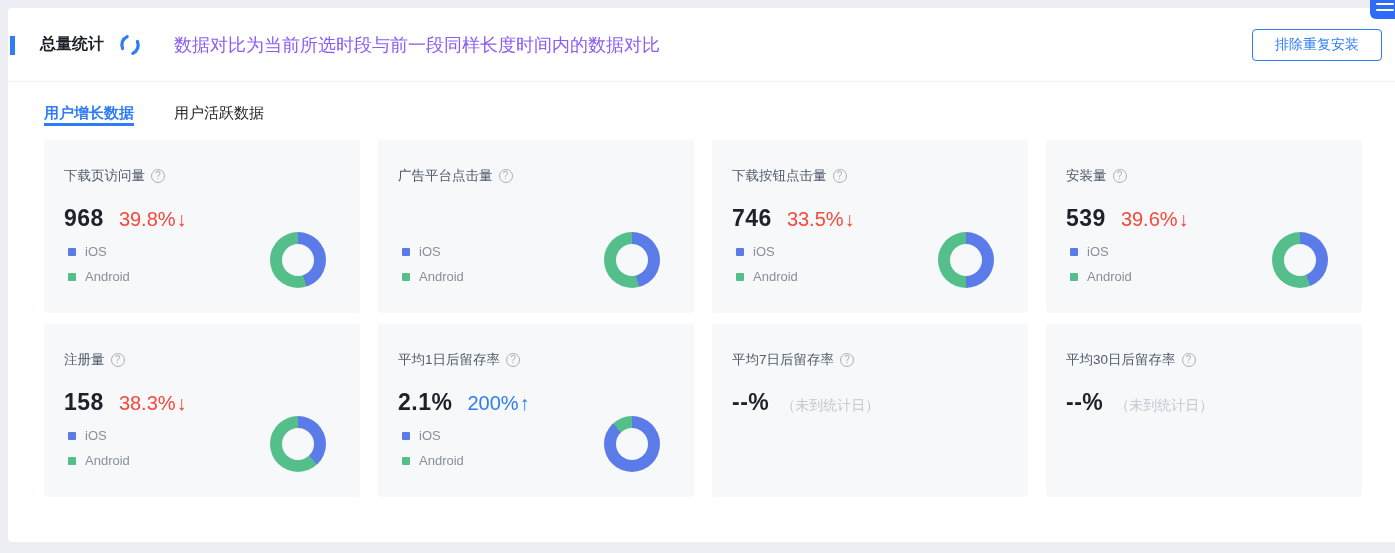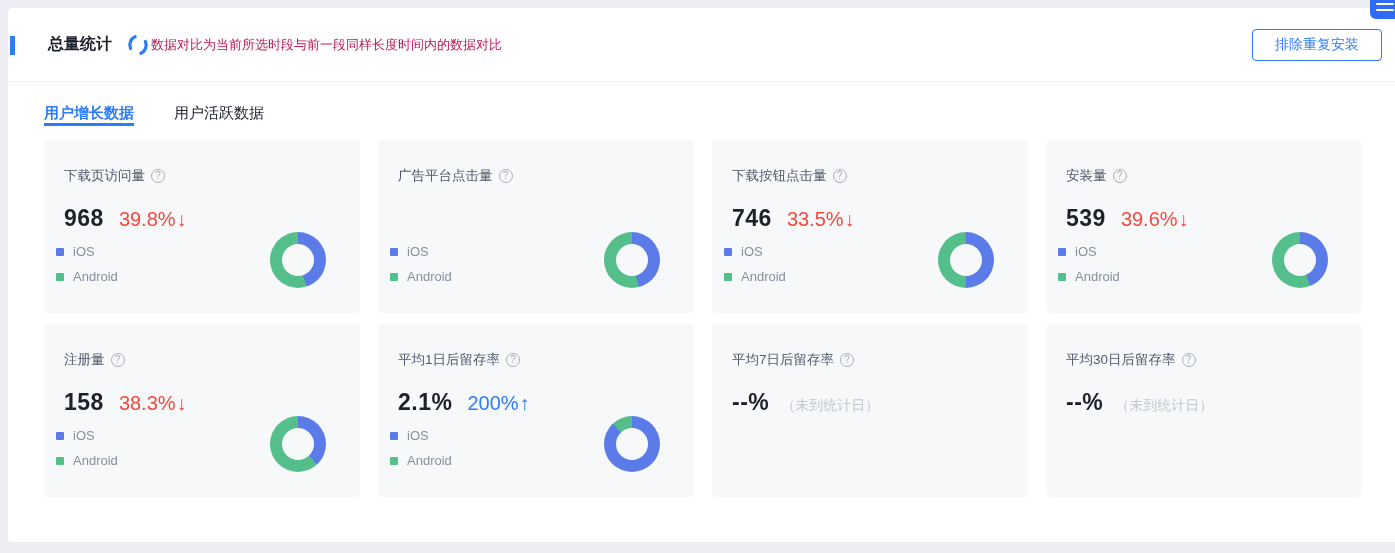--- a/index.html
+++ b/index.html
@@ -8,23 +8,23 @@
     background:#eceef3; position:relative; }
 
   .panel { position:absolute; left:8px; top:8px; width:1391px; height:534px;
     background:#ffffff; border-radius:4px; }
 
   
   .hdr { position:relative; height:74px; display:flex; align-items:center;
     border-bottom:1px solid #eef0f3; padding-right:17px; }
   .accent-bar { position:absolute; left:2px; top:28px; width:5px; height:19px;
     background:var(--accent,#2E7CF6); }
-  .hdr-title { margin-left:40px; font-size:16px; font-weight:700; color:#1d2129; }
+  .hdr-title { margin-left:32px; font-size:16px; font-weight:700; color:#1d2129; }
   .refresh-ic { margin-left:14px; width:24px; height:24px; flex:0 0 auto; cursor:pointer; }
-  .hdr-desc { margin-left:1px; font-size:13px; color:#be185d; }
+  .hdr-desc { margin-left:32px; font-size:18px; color:#8b5cf6; }
   .hdr-spacer { flex:1; }
   .btn-exclude { height:32px; padding:0 22px; background:#fff;
     border:1px solid var(--accent,#2E7CF6); border-radius:4px;
     color:var(--accent,#2E7CF6); font-size:14px; cursor:pointer;
     font-family:inherit; }
   .date-picker { margin-left:16px; width:286px; height:32px; background:#fff;
     border:1px solid #dcdfe6; border-radius:4px; display:flex; align-items:center;
     padding:0 14px; cursor:pointer; }
   .cal-ic { width:16px; height:16px; margin-right:14px; flex:0 0 auto; }
   .date-val { font-size:14px; color:#252b3a; letter-spacing:.5px; }
@@ -48,21 +48,21 @@
   .help-ic { width:14px; height:14px; border:1px solid #a9aeb8; border-radius:50%;
     color:#a9aeb8; font-size:10px; line-height:12px; text-align:center;
     display:inline-block; cursor:pointer; }
   .value-row { margin-top:20px; display:flex; align-items:baseline; }
   .metric-value { font-size:23px; font-weight:700; color:#1d2129; letter-spacing:.5px; }
   .change { margin-left:15px; font-size:20px; }
   .change.down { color:var(--red,#F5483B); }
   .change.up { color:var(--accent,#2E7CF6); }
   .arrow { font-weight:700; margin-left:1px; }
   .note { margin-left:12px; font-size:14px; color:#c2c7d0; }
-  .legend { position:absolute; left:12px; top:104px; }
+  .legend { position:absolute; left:24px; top:104px; }
   .legend-row { display:flex; align-items:center; gap:9px; margin-bottom:10px; }
   .sq { width:8px; height:8px; border-radius:1px; display:inline-block; }
   .sq.ios { background:var(--blue,#5B7CE8); }
   .sq.android { background:var(--green,#55BF8B); }
   .legend-label { font-size:13px; color:#86909c; }
   .donut { position:absolute; right:34px; top:92px; width:56px; height:56px;
     border-radius:50%; }
   .donut::after { content:''; position:absolute; inset:12px; border-radius:50%;
     background:#f7f8fa; }
 

